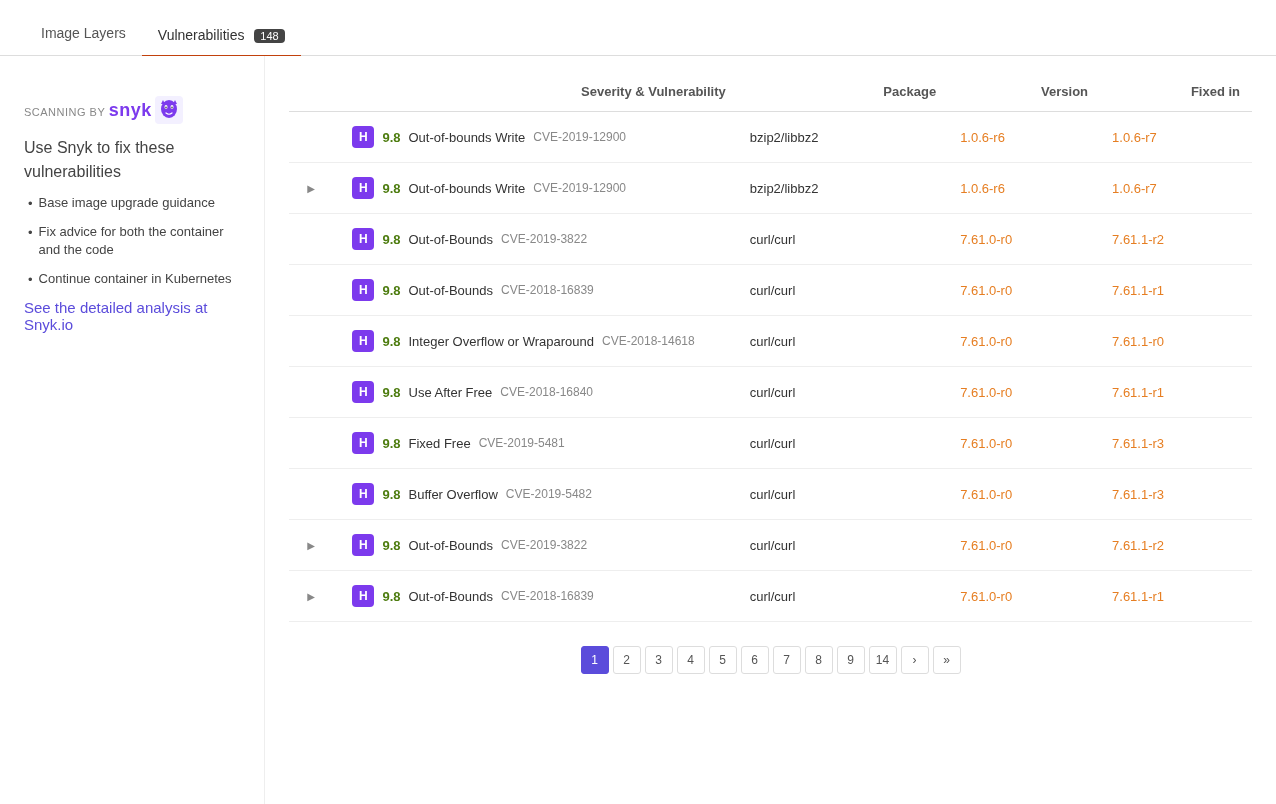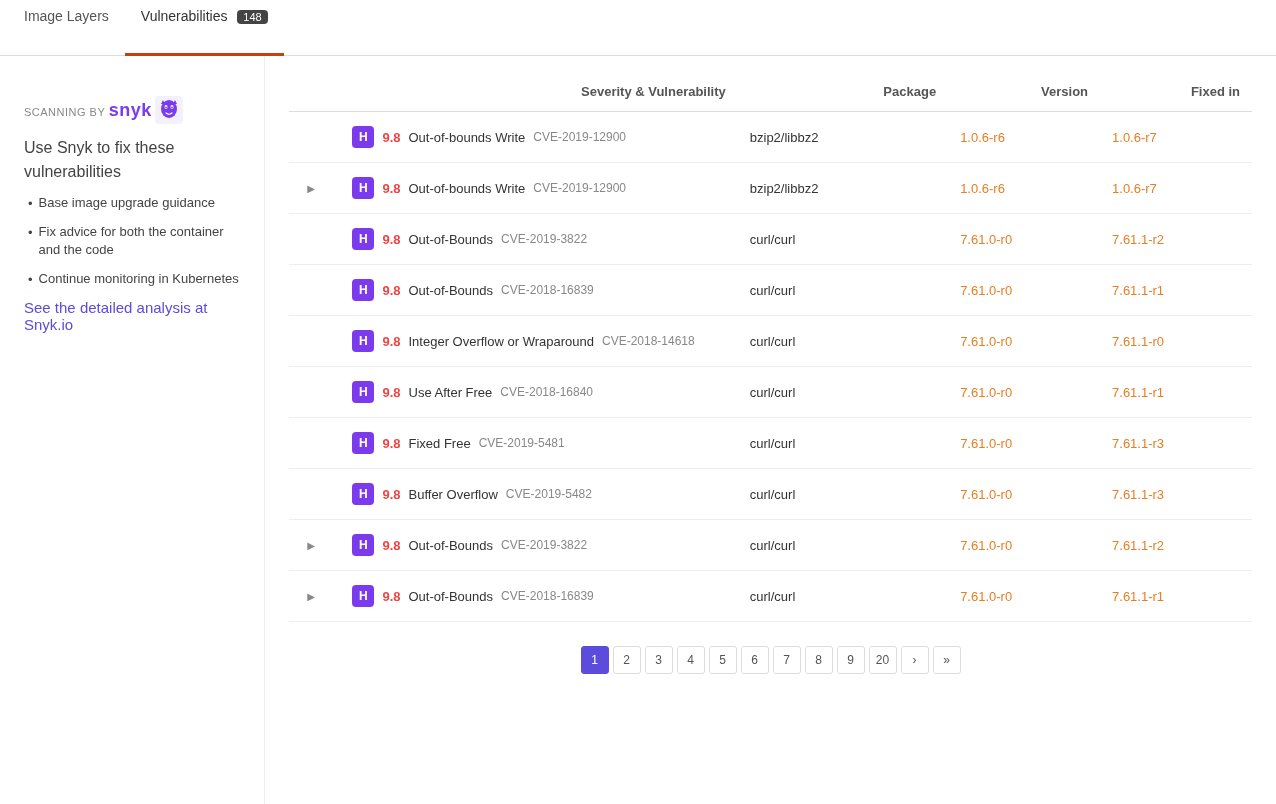--- a/index.html
+++ b/index.html
@@ -1,35 +1,36 @@
 <!DOCTYPE html>
 <html><head>
   <meta charset="utf-8">
   <style>
     * { box-sizing: border-box; margin: 0; padding: 0; }
     body { font-family: -apple-system, BlinkMacSystemFont, 'Segoe UI', Arial, sans-serif; font-size: 13px; background: #fff; color: #333; }
 
     
     .tabs-bar {
       display: flex;
+      align-items: flex-end;
       border-bottom: 1px solid #ddd;
-      padding: 0 8px;
+      padding: 0 25px;
       height: 56px;
     }
     .tab {
       padding: 8px 16px 12px;
       cursor: pointer;
       font-size: 14px;
       color: #555;
       border-bottom: 3px solid transparent;
       margin-bottom: -1px;
     }
     .tab.active {
       color: #333;
-      border-bottom: 3px solid #c2410c;
+      border-bottom: 1px solid #c2410c;
       font-weight: 500;
     }
     .tab-badge {
       display: inline-block;
       background: #444;
       color: #fff;
       border-radius: 4px;
       font-size: 11px;
       padding: 1px 6px;
       margin-left: 6px;
@@ -153,21 +154,21 @@
       width: 22px;
       height: 22px;
       background: #7c3aed;
       color: #fff;
       border-radius: 4px;
       font-size: 12px;
       font-weight: 700;
       flex-shrink: 0;
     }
     .severity-score {
-      color: #ef4444;
+      color: #4d7c0f;
       font-weight: 700;
       font-size: 13px;
     }
     .vuln-name {
       font-size: 13px;
       color: #333;
     }
     .cve-text {
       color: #888;
       font-size: 12px;
@@ -253,21 +254,21 @@
     </div>
     <p class="sidebar-desc">Use Snyk to fix these vulnerabilities</p>
     <ul class="sidebar-list">
       <li>
         <span>Base image upgrade guidance</span>
       </li>
       <li>
         <span>Fix advice for both the container and the code</span>
       </li>
       <li>
-        <span>Continue monitoring in Kubernetes</span>
+        <span>Continue container in Kubernetes</span>
       </li>
     </ul>
     <a class="sidebar-link" href="#">
       <span>See the detailed analysis at Snyk.io</span>
     </a>
   </aside>
 
   <main class="content">
     <table class="vuln-table">
       <thead>
@@ -427,18 +428,18 @@
     <div class="pagination">
       <button class="page-btn active">1</button>
       <button class="page-btn">2</button>
       <button class="page-btn">3</button>
       <button class="page-btn">4</button>
       <button class="page-btn">5</button>
       <button class="page-btn">6</button>
       <button class="page-btn">7</button>
       <button class="page-btn">8</button>
       <button class="page-btn">9</button>
-      <button class="page-btn">20</button>
+      <button class="page-btn">14</button>
       <button class="page-btn">›</button>
       <button class="page-btn">»</button>
     </div>
   </main>
 </div>
 
 </body></html>

